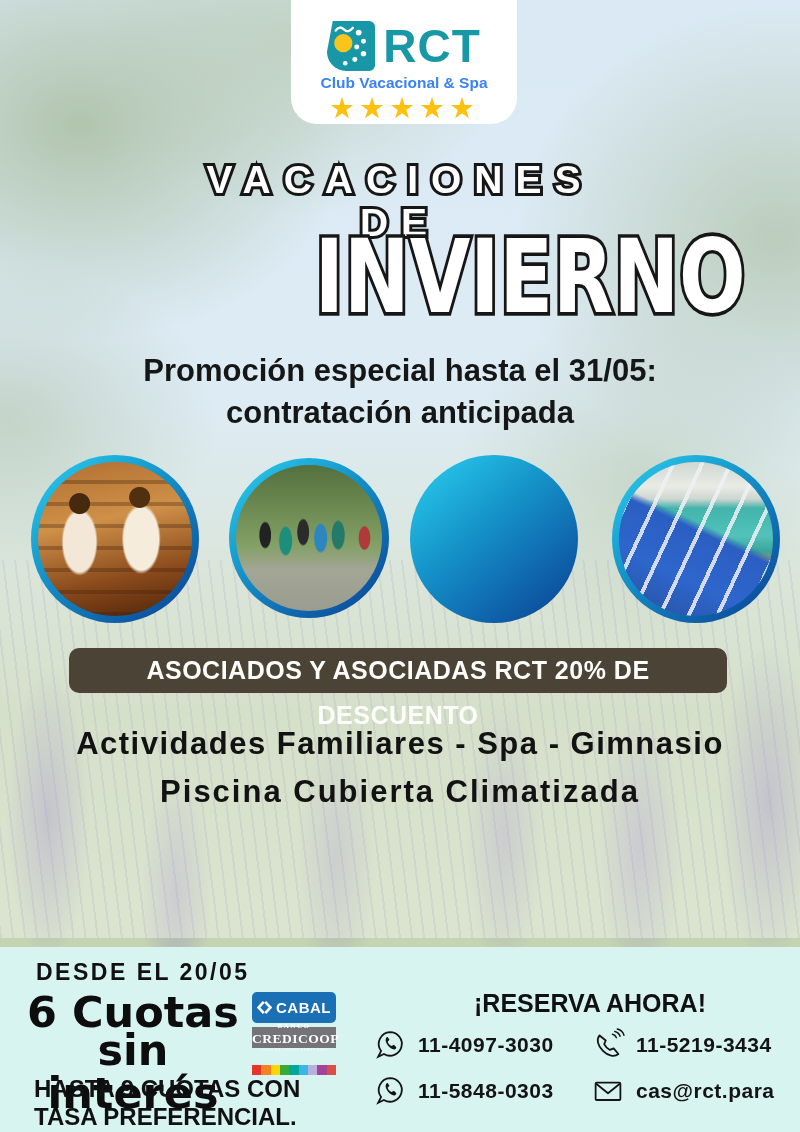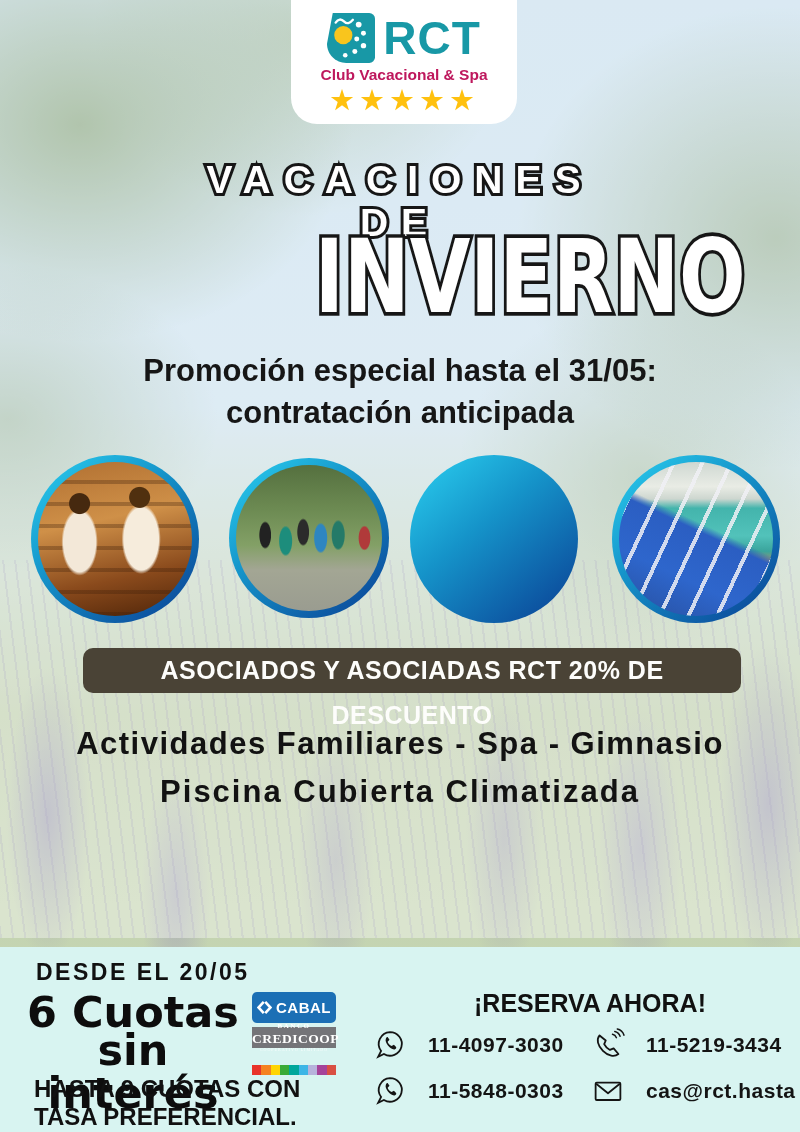--- a/index.html
+++ b/index.html
@@ -20,23 +20,23 @@
       radial-gradient(ellipse 260px 250px at 80% 42%, rgba(126,154,104,.42), transparent 70%),
       radial-gradient(ellipse 300px 220px at 1% 37%, rgba(118,148,98,.50), transparent 70%),
       linear-gradient(180deg,#c3dcec 0%,#c9e0ee 36%,#c3d5c0 52%,#bccda9 63%,#c3d3b0 80%,#cbd9ba 100%);}
   .lavender-texture{position:absolute;left:0;right:0;top:560px;height:378px;
     background:repeating-linear-gradient(83deg, rgba(118,106,163,.20) 0 2px, transparent 2px 12px);}
   .wash{position:absolute;left:0;right:0;top:0;height:938px;background:rgba(255,255,255,.38);}
 
   
   .logo-card{position:absolute;left:291px;top:0;width:226px;height:124px;background:#ffffff;
     border-radius:0 0 26px 26px;text-align:center;z-index:5;}
-  .logo-row{display:flex;align-items:center;justify-content:center;gap:8px;margin-top:12px;height:52px;}
+  .logo-row{display:flex;align-items:center;justify-content:center;gap:8px;margin-top:20px;height:52px;}
   .brand-name{font-size:46px;font-weight:800;color:#1898a6;letter-spacing:1px;line-height:1;}
-  .tagline{font-size:15.5px;font-weight:700;color:#be185d;margin-top:2px;}
+  .tagline{font-size:15.5px;font-weight:700;color:#3b82f6;margin-top:2px;}
   .stars{font-size:29px;line-height:1.05;color:#ffc10e;letter-spacing:4px;margin-top:1px;}
 
   
   .t-center{position:absolute;left:0;right:0;text-align:center;color:#ffffff;font-weight:800;
     -webkit-text-stroke:6px #161616;paint-order:stroke fill;}
   .t-vacaciones{top:158px;font-size:39px;letter-spacing:13px;}
   .t-de{top:201px;font-size:39px;letter-spacing:13px;}
   .t-invierno-wrap{position:absolute;left:0;right:0;top:228px;text-align:right;}
   .t-invierno{display:inline-block;font-size:98px;font-weight:800;color:#ffffff;line-height:1;
     font-family:"DejaVu Sans",sans-serif;-webkit-text-stroke:7px #161616;paint-order:stroke fill;
@@ -74,21 +74,21 @@
       radial-gradient(ellipse 26px 15px at 42% 72%, #fdfdfb 0 60%, #e7e2d6 70%, transparent 75%),
       radial-gradient(ellipse 22px 13px at 16% 80%, #fdfdfb 0 60%, #e7e2d6 70%, transparent 75%),
       radial-gradient(ellipse 24px 14px at 78% 82%, #fdfdfb 0 60%, #e7e2d6 70%, transparent 75%),
       linear-gradient(180deg,#efe2cc 0%,#e9d8bb 60%,#e2cfae 100%);}
   .ph-pool{background:
       repeating-linear-gradient(115deg, rgba(255,255,255,.0) 0 22px, rgba(240,240,245,.85) 22px 26px),
       linear-gradient(205deg, rgba(43,94,194,0) 0 42%, #2b5ec2 46%, #2e66cc 70%, #274f9e 100%),
       linear-gradient(180deg,#cfd8d2 0%,#e9ece5 16%,#cdd6cf 24%,#43b4ac 30%,#52c2ba 48%,#3aa49c 58%,#b98f63 66%,#a97f55 100%);}
 
   
-  .banner{position:absolute;left:83px;top:648px;width:658px;height:45px;background:#4a4336;
+  .banner{position:absolute;left:69px;top:648px;width:658px;height:45px;background:#4a4336;
     border-radius:10px;color:#fdfdfb;font-size:25px;font-weight:700;text-align:center;
     line-height:45px;letter-spacing:.5px;}
 
   
   .feature{position:absolute;left:0;right:0;text-align:center;color:#121212;font-weight:700;}
   .f1{top:726px;font-size:31px;letter-spacing:1.5px;}
   .f2{top:774px;font-size:31px;letter-spacing:2px;}
   .f3{top:812px;font-size:31px;letter-spacing:2px;}
   .availability{position:absolute;right:20px;top:898px;font-size:19px;font-weight:700;color:#3a332a;
     letter-spacing:1px;word-spacing:5px;}
@@ -109,21 +109,21 @@
     justify-content:center;line-height:1;}
   .credicoop .top{font-size:7px;letter-spacing:1.5px;font-weight:700;}
   .credicoop .name{font-size:13.5px;font-weight:700;letter-spacing:.5px;margin-top:2px;}
   .credicoop .sub{font-size:4px;letter-spacing:1px;margin-top:2px;opacity:.85;}
   .rainbow{position:absolute;left:252px;top:118px;width:84px;height:10px;display:flex;}
   .rainbow span{flex:1;}
   .reserva{position:absolute;left:410px;top:42px;width:360px;text-align:center;font-size:25px;
     font-weight:800;color:#111;}
   .contact-grid{position:absolute;left:372px;top:80px;width:414px;display:grid;
     grid-template-columns:218px 196px;row-gap:10px;}
-  .citem{display:flex;align-items:center;gap:20px;}
+  .citem{display:flex;align-items:center;gap:10px;}
   .citem .cicon{width:36px;height:36px;flex:0 0 36px;}
   .cval{font-size:21px;font-weight:800;color:#141414;letter-spacing:.5px;}
 </style>
 </head>
 <body>
 
 <div class="poster">
 
   <div class="bg-photo"></div>
   <div class="lavender-texture"></div>
@@ -236,18 +236,18 @@
           <path d="M32 9a21 21 0 1 1-10.8 39L11 53l5.2-10.4A21 21 0 0 1 32 9z" fill="none" stroke="#141414" stroke-width="3.2"></path>
           <path d="M24.5 21.5c-2.4 6.5 8.6 19.5 15.6 18.3 2.2-.4 3.8-2.4 2.7-4.2l-3.8-4-4.2 2.1c-3.2-1.2-6.3-4.5-7-7.6l3.3-3.3-2.7-4.2c-1.2-1.5-3.2-.5-3.9 2.9z" fill="#141414"></path>
         </svg>
         <span class="cval">11-5848-0303</span>
       </div>
       <div class="citem">
         <svg class="cicon" viewBox="0 0 64 64">
           <rect x="10" y="17" width="44" height="31" rx="2" fill="none" stroke="#141414" stroke-width="3.2"></rect>
           <path d="M11 19 L32 36 L53 19" fill="none" stroke="#141414" stroke-width="3.2" stroke-linejoin="round"></path>
         </svg>
-        <span class="cval">cas@rct.hasta</span>
+        <span class="cval">cas@rct.para</span>
       </div>
     </div>
   </div>
 
 </div>
 
 </body></html>

